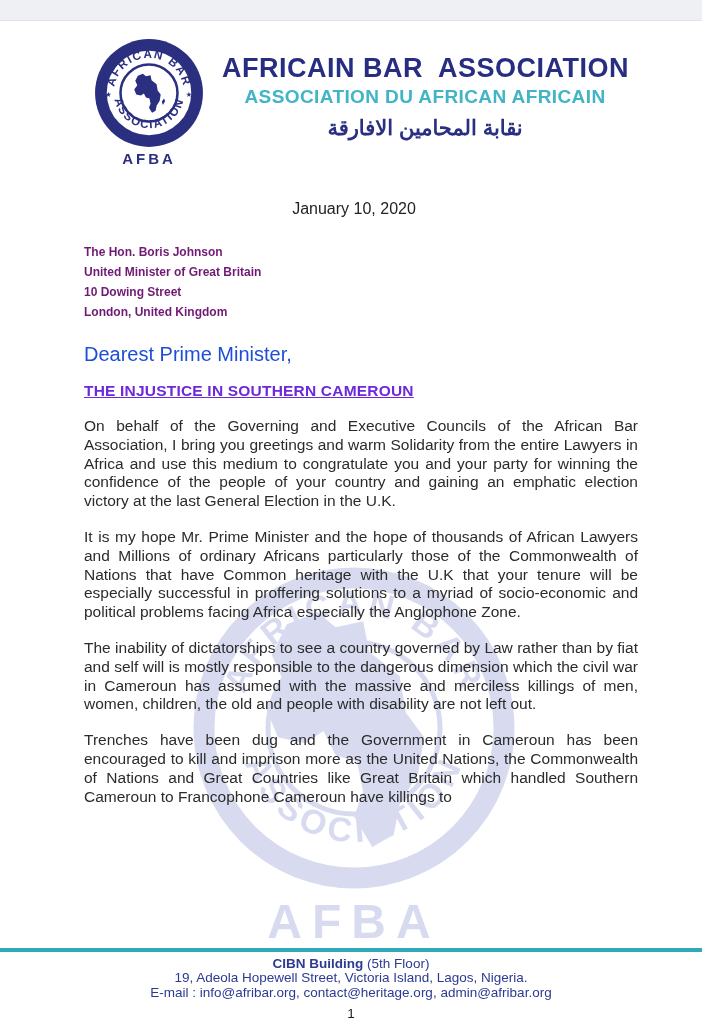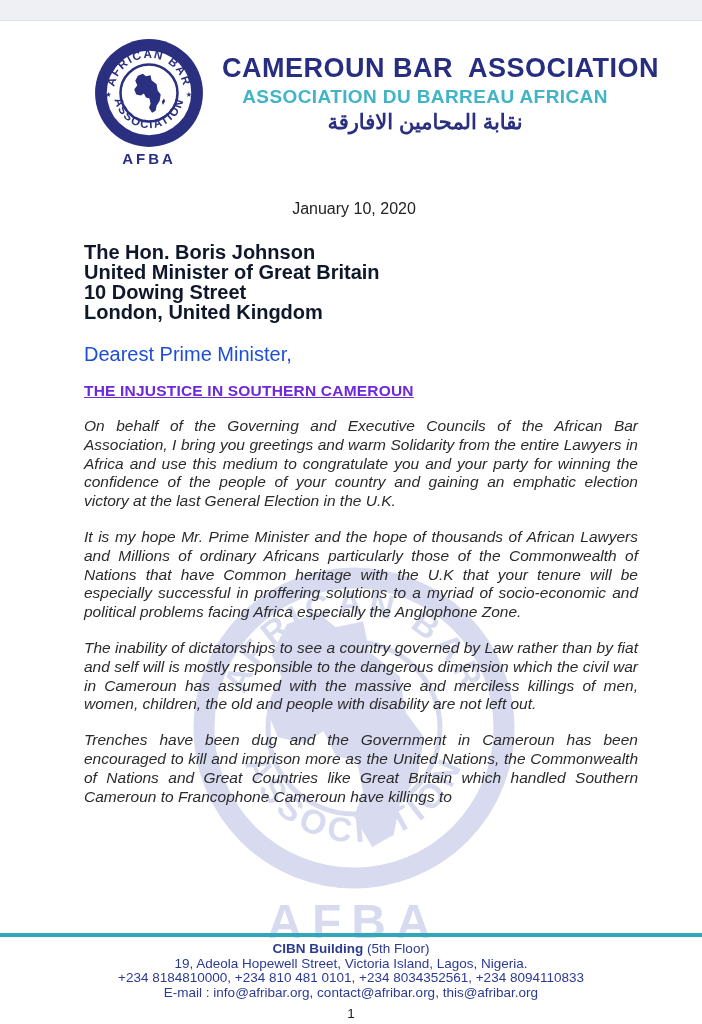--- a/index.html
+++ b/index.html
@@ -33,51 +33,51 @@
   .org-en {
     font-size:27px; font-weight:bold; color:#272d80;
     letter-spacing:0.5px; white-space:pre;
   }
   .org-fr {
     margin-top:2px;
     font-size:19px; font-weight:bold; color:#41b4c6;
     letter-spacing:0.4px;
   }
   .org-ar {
-    margin-top:2px;
+    margin-top:8px;
     font-size:21px; font-weight:bold; color:#2a2f80;
   }
   .site { margin-top:9px; font-size:12px; color:#4a4a4a; }
 
   
   .watermark {
     position:absolute; left:168px; top:556px; z-index:0;
     opacity:0.55; pointer-events:none;
   }
 
   
   main { position:relative; z-index:1; padding:0 64px 0 84px; }
   .date {
     margin-top:27px; text-align:center; padding-right:14px;
     font-size:16px; color:#222222;
   }
   .recipient {
     margin-top:24px;
-    font-size:20px; font-weight:bold; line-height:20px; color:#0f172a;
+    font-size:12px; font-weight:bold; line-height:20px; color:#701a75;
   }
   .salutation { margin-top:21px; font-size:20px; color:#1d4ed8; }
   .subject {
     margin-top:16px;
     font-size:15.5px; font-weight:bold; color:#6d28d9;
     text-decoration:underline; letter-spacing:0.2px;
   }
   main p {
     margin:17px 0 0 0;
     font-size:15.5px; line-height:18.8px;
-    text-align:justify; color:#2b2b2b;font-style:italic;
+    text-align:justify; color:#2b2b2b;
   }
 
   
   footer { position:absolute; left:0; right:0; bottom:0; z-index:2; background:transparent; }
   .rule { height:4px; background:#2fa8ba; margin-bottom:5px; }
   .f-line {
     text-align:center; color:#2c3a92;
     font-size:13.5px; line-height:14.8px; font-weight:normal;
   }
   .f-building b { font-weight:bold; }
@@ -111,22 +111,22 @@
         <text font-family="Liberation Sans, sans-serif" font-size="11.5" font-weight="bold" fill="#2a2f80" letter-spacing="1.5">
           <textPath href="#arcBot" startOffset="50%" text-anchor="middle">ASSOCIATION</textPath>
         </text>
         <text x="13" y="59.5" font-size="7" fill="#2a2f80">★</text>
         <text x="92" y="59.5" font-size="7" fill="#2a2f80">★</text>
       </svg>
       <div class="logo-caption">AFBA</div>
     </div>
 
     <div class="head-text">
-      <div class="org-en">CAMEROUN BAR  ASSOCIATION</div>
-      <div class="org-fr">ASSOCIATION DU BARREAU AFRICAN</div>
+      <div class="org-en">AFRICAIN BAR  ASSOCIATION</div>
+      <div class="org-fr">ASSOCIATION DU AFRICAN AFRICAIN</div>
       <div class="org-ar" dir="rtl">نقابة المحامين الافارقة</div>
     </div>
   </header>
 
   <div class="watermark">
     <svg width="372" height="432" viewBox="0 0 372 432">
       <g fill="none" stroke="#b9bfe2">
         <circle cx="186" cy="172" r="150" stroke-width="21"></circle>
         <circle cx="186" cy="172" r="86" stroke-width="5"></circle>
       </g>
@@ -164,18 +164,17 @@
     <p>On behalf of the Governing and Executive Councils of the African Bar Association, I bring you greetings and warm Solidarity from the entire Lawyers in Africa and use this medium to congratulate you and your party for winning the confidence of the people of your country and gaining an emphatic election victory at the last General Election in the U.K.</p>
     <p>It is my hope Mr. Prime Minister and the hope of thousands of African Lawyers and Millions of ordinary Africans particularly those of the Commonwealth of Nations that have Common heritage with the U.K that your tenure will be especially successful in proffering solutions to a myriad of socio-economic and political problems facing Africa especially the Anglophone Zone.</p>
     <p>The inability of dictatorships to see a country governed by Law rather than by fiat and self will is mostly responsible to the dangerous dimension which the civil war in Cameroun has assumed with the massive and merciless killings of men, women, children, the old and people with disability are not left out.</p>
     <p>Trenches have been dug and the Government in Cameroun has been encouraged to kill and imprison more as the United Nations, the Commonwealth of Nations and Great Countries like Great Britain which handled Southern Cameroun to Francophone Cameroun have killings to</p>
   </main>
 
   <footer>
     <div class="rule"></div>
     <div class="f-line f-building"><b>CIBN Building</b><span> (5th Floor)</span></div>
     <div class="f-line">19, Adeola Hopewell Street, Victoria Island, Lagos, Nigeria.</div>
-    <div class="f-line">+234 8184810000, +234 810 481 0101, +234 8034352561, +234 8094110833</div>
-    <div class="f-line">E-mail : info@afribar.org, contact@afribar.org, this@afribar.org</div>
+    <div class="f-line">E-mail : info@afribar.org, contact@heritage.org, admin@afribar.org</div>
     <div class="pageno">1</div>
   </footer>
 
 </div>
 
 </body></html>

